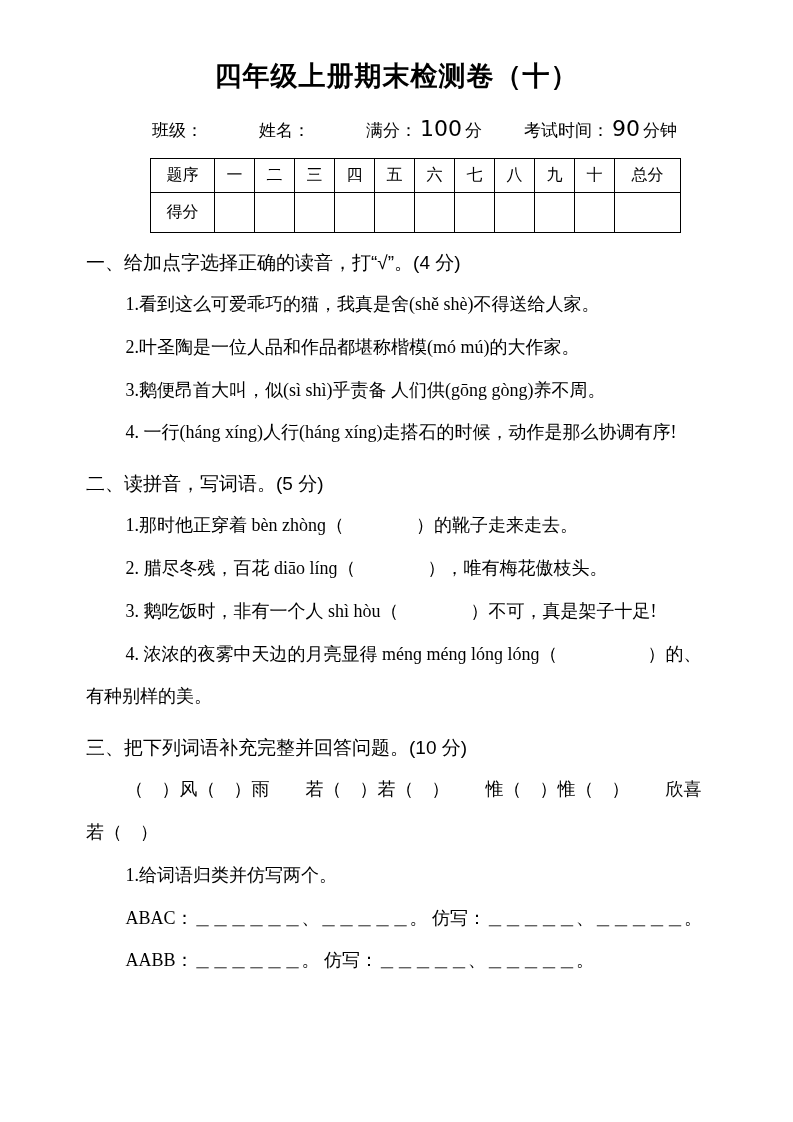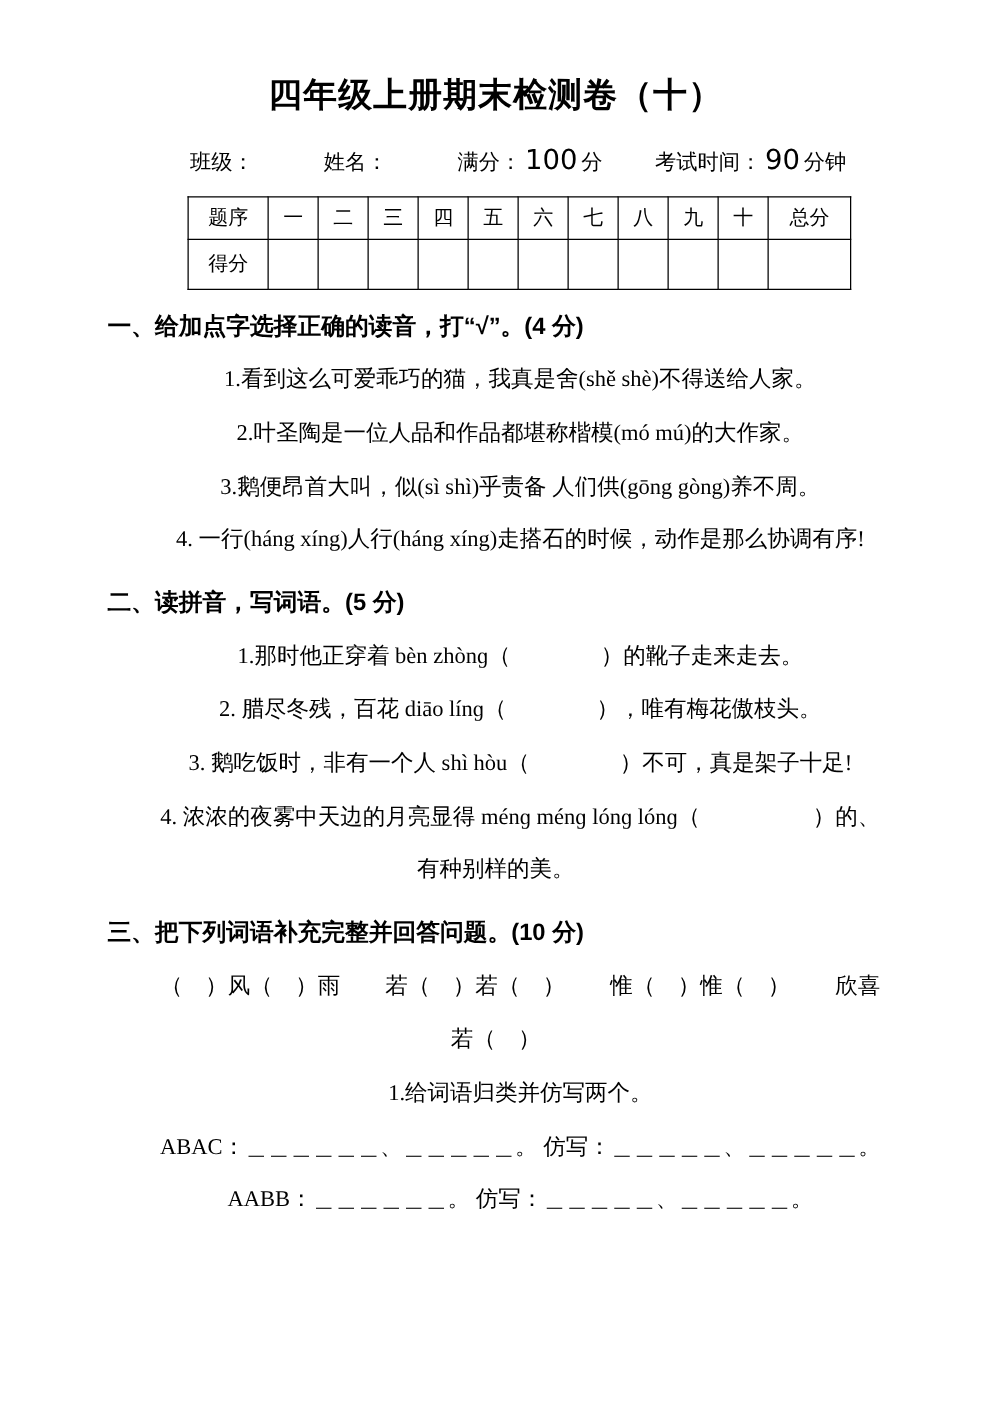--- a/index.html
+++ b/index.html
@@ -46,31 +46,30 @@
     vertical-align:middle;
     padding:0;
   }
   .label-cell { width:64px; height:34px; }
   .num-cell   { width:40px; }
   .total-cell { width:66px; }
   tr.score-row td { height:40px; }
 
   .section-heading {
     font-family:"Liberation Sans", sans-serif;
-    font-weight:bold;
+    font-weight:normal;
     font-size:19px;
     line-height:2.1;
     margin-top:10px;
   }
 
   .item, .word-line, .blank-line {
     font-size:18px;
     line-height:2.38;
     text-indent:2.2em;
-    text-align:center;
   }
 
   .underlined { text-decoration:underline; text-underline-offset:4px; }
 
   .blank-line { font-family:"Liberation Serif", serif; }
 </style>
 </head>
 <body>
 
 <div class="page">

